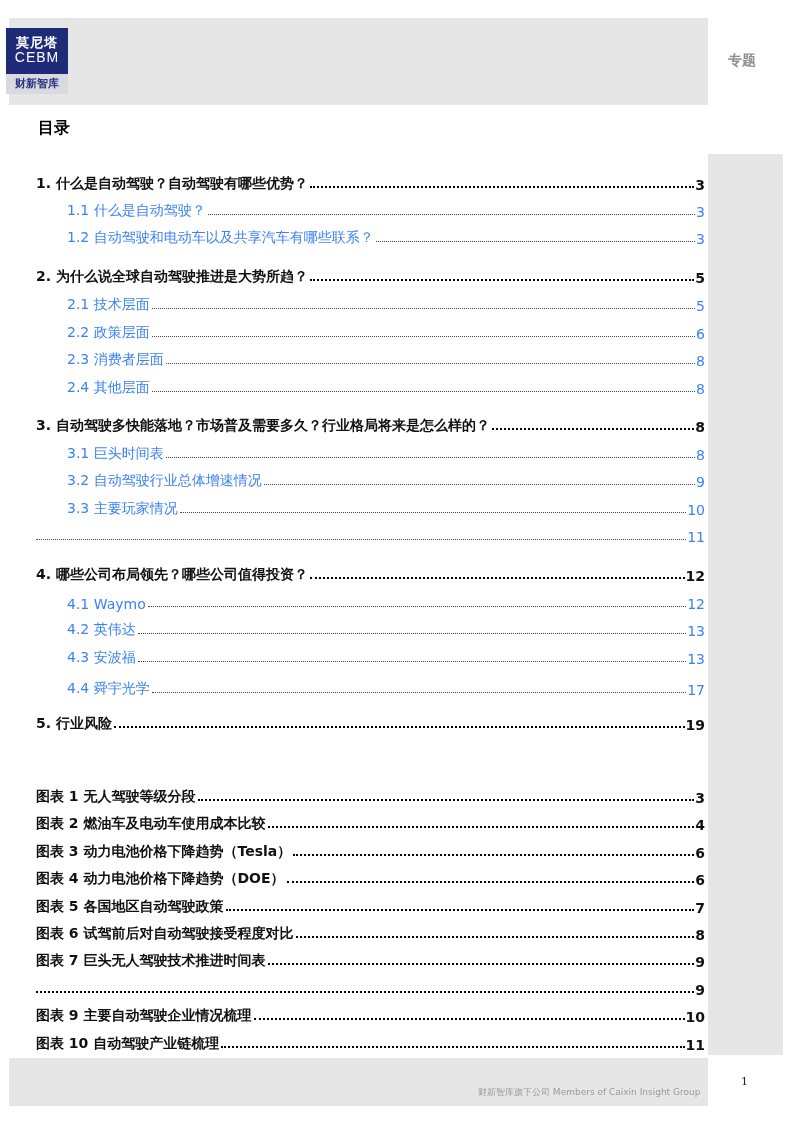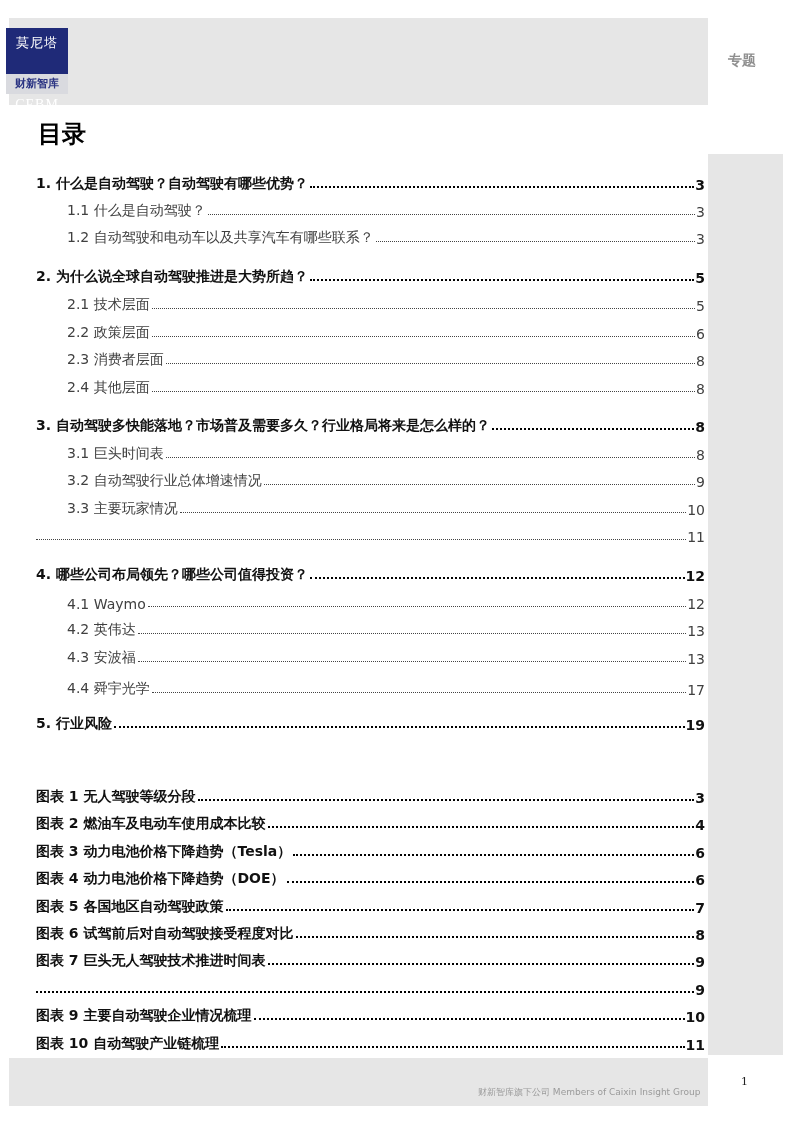--- a/index.html
+++ b/index.html
@@ -2,38 +2,38 @@
 <html><head>
 <meta charset="utf-8">
 <style>
   html, body { margin:0; padding:0; background:#ffffff; }
   body { width:793px; height:1122px; position:relative; overflow:hidden;
          font-family:"DejaVu Sans","Liberation Sans",sans-serif; color:#111; }
 
   .header-band { position:absolute; left:9px; top:18px; width:699px; height:87px; background:#e6e6e6; }
   .logo { position:absolute; left:6px; top:28px; width:62px; height:66px; }
   .logo-top { width:62px; height:46px; background:#1f2a78; color:#fff; text-align:center; }
-  .logo-cn { font-size:13px; line-height:16px; padding-top:7px; letter-spacing:1px; font-weight:normal; }
-  .logo-en { font-size:14px; line-height:12px; letter-spacing:1px; font-family:Liberation Serif, serif;margin-top:48px; }
+  .logo-cn { font-size:13px; line-height:16px; padding-top:7px; letter-spacing:1px; font-weight:bold; }
+  .logo-en { font-size:14px; line-height:12px; letter-spacing:1px; font-family:Liberation Sans, sans-serif; }
   .logo-bottom { width:62px; height:20px; background:#d9dadf; color:#2b3483; font-size:11px; line-height:20px; text-align:center; font-weight:bold; letter-spacing:0px; }
 
   .report-type { position:absolute; left:728px; top:52px; font-size:14px; font-weight:bold; color:#8f8f8f; }
 
   .side-strip { position:absolute; left:708px; top:154px; width:75px; height:901px; background:#e6e6e6; }
 
-  .toc-title { position:absolute; left:38px; top:118px; font-size:24px; font-weight:bold; color:#000; }
+  .toc-title { position:absolute; left:38px; top:118px; font-size:16px; font-weight:bold; color:#000; }
 
   .toc { position:absolute; left:36px; width:669px; }
   .row { position:absolute; left:0; width:669px; height:22px; display:flex; align-items:flex-end; white-space:nowrap; }
   .row .lbl { flex:0 0 auto; padding-right:2px; }
   .row .dots { flex:1 1 auto; overflow:hidden; border-bottom:2px dotted #222; margin-bottom:5px; height:0; }
   .row .pg { flex:0 0 auto; padding-left:1px; }
   .lvl1 { font-size:14px; font-weight:bold; }
   .lvl1 .dots { border-bottom:2px dotted #000; }
-  .lvl2 { font-size:14px; font-weight:normal; color:#404040; }
+  .lvl2 { font-size:14px; font-weight:normal; color:#3b82f6; }
   .lvl2 .lbl { padding-left:31px; }
   .lvl2 .dots { border-bottom:1.5px dotted #444; }
   .fig { font-size:14px; font-weight:bold; }
   .fig .dots { border-bottom:2px dotted #000; }
 
   .footer-band { position:absolute; left:9px; top:1058px; width:699px; height:48px; background:#e6e6e6; }
   .footer-company { position:absolute; left:249px; top:1086px; font-size:11px; font-weight:bold; color:#222;margin-top:42px; }
   .footer-group { position:absolute; left:478px; top:1086px; font-size:9px; color:#9a9a9a; }
   .page-num { position:absolute; left:741px; top:1075px; font-size:11px; color:#222; font-family:"DejaVu Serif",serif; }
 </style>

